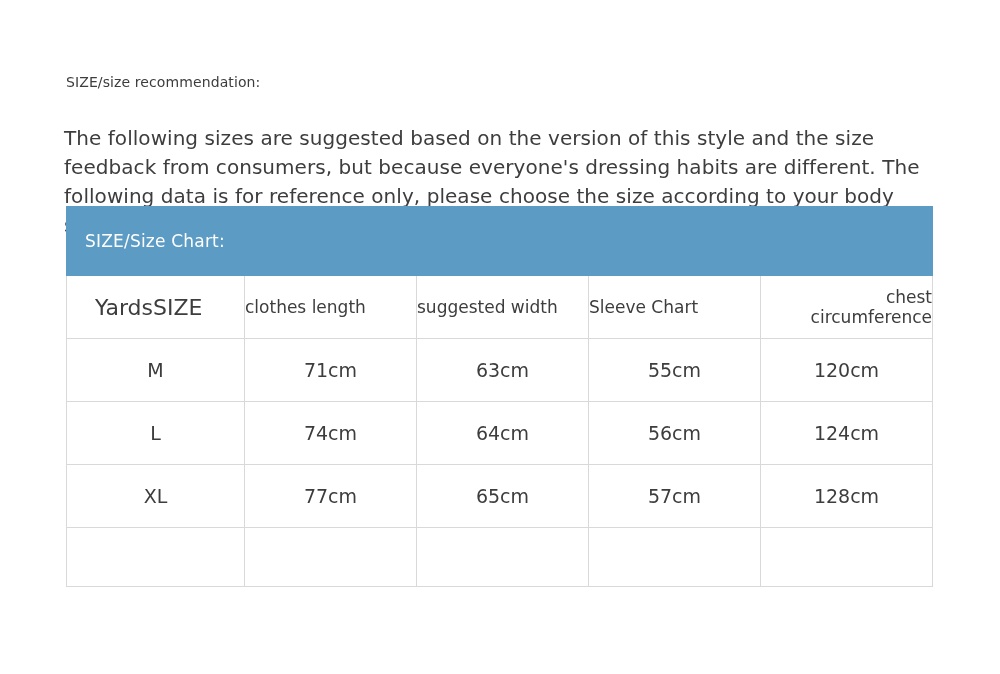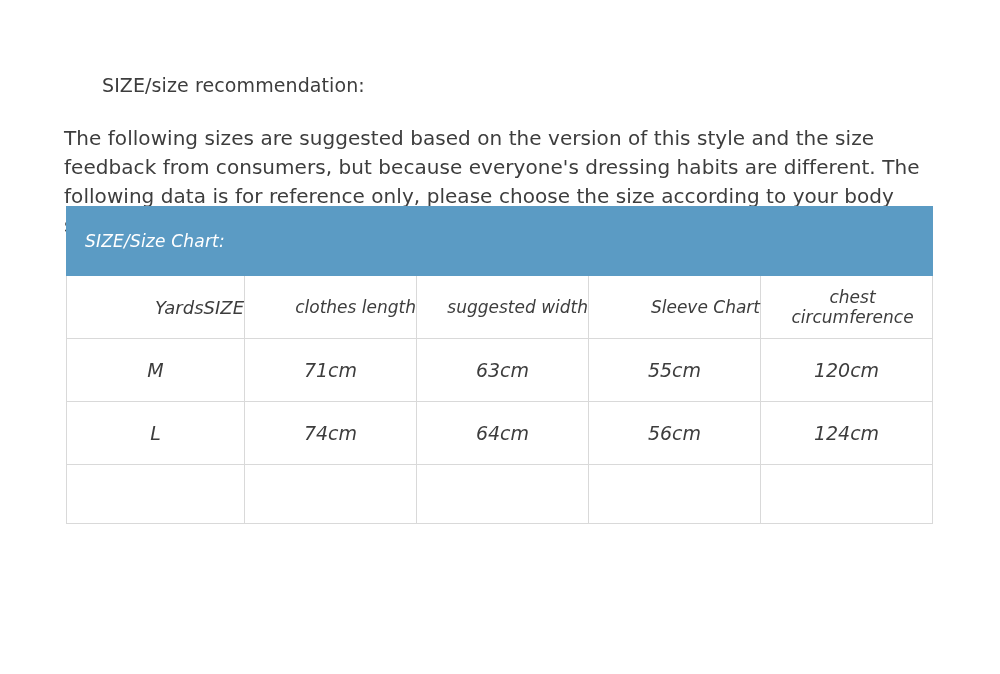--- a/index.html
+++ b/index.html
@@ -17,24 +17,23 @@
   .page {
     position: relative;
     width: 1000px;
     height: 674px;
     box-sizing: border-box;
   }
   .intro-title {
     position: absolute;
     left: 66px;
     top: 74px;
-    font-size: 19px;
+    font-size: 14px;
     color: #3d3d3d;
     letter-spacing: 0.1px;
-    margin-left: 36px;
   }
   .intro-body {
     position: absolute;
     left: 64px;
     top: 124px;
     width: 880px;
     font-size: 20px;
     line-height: 1.45;
     color: #3d3d3d;
     letter-spacing: 0.05px;
@@ -47,49 +46,48 @@
   }
   table.size-table {
     border-collapse: collapse;
     width: 866px;
     table-layout: fixed;
   }
   table.size-table td, table.size-table th {
     border: 1px solid #d9d9d9;
     padding: 0;
     margin: 8px;
-    font-style: italic;
   }
   .banner-cell {
     background: #5b9bc4;
     border: 1px solid #5b9bc4 !important;
     height: 68px;
     text-align: left;
     vertical-align: middle;
     padding-left: 18px !important;
     color: #ffffff;
     font-size: 17px;
     font-weight: normal;
     letter-spacing: 0.2px;
   }
   .head-row td {
     height: 62px;
     vertical-align: middle;
     font-size: 17px;
     color: #3d3d3d;
-    text-align: right;
+    text-align: left;
     font-weight: normal;
   }
   .head-row td.first {
-    text-align: right;
+    text-align: left;
     padding-left: 28px !important;
-    font-size: 18px;
+    font-size: 22px;
   }
   .head-row td.chest {
-    text-align: center;
+    text-align: right;
     padding-left: 12px !important;
     line-height: 1.18;
   }
   .data-row td {
     height: 62px;
     vertical-align: middle;
     text-align: center;
     font-size: 19px;
     color: #3d3d3d;
   }
@@ -139,20 +137,27 @@
           <td>55cm</td>
           <td>120cm</td>
         </tr>
         <tr class="data-row">
           <td>L</td>
           <td>74cm</td>
           <td>64cm</td>
           <td>56cm</td>
           <td>124cm</td>
         </tr>
+        <tr class="data-row">
+          <td>XL</td>
+          <td>77cm</td>
+          <td>65cm</td>
+          <td>57cm</td>
+          <td>128cm</td>
+        </tr>
         <tr class="data-row empty-row">
           <td></td>
           <td></td>
           <td></td>
           <td></td>
           <td></td>
         </tr>
       </tbody>
     </table>
   </div>

